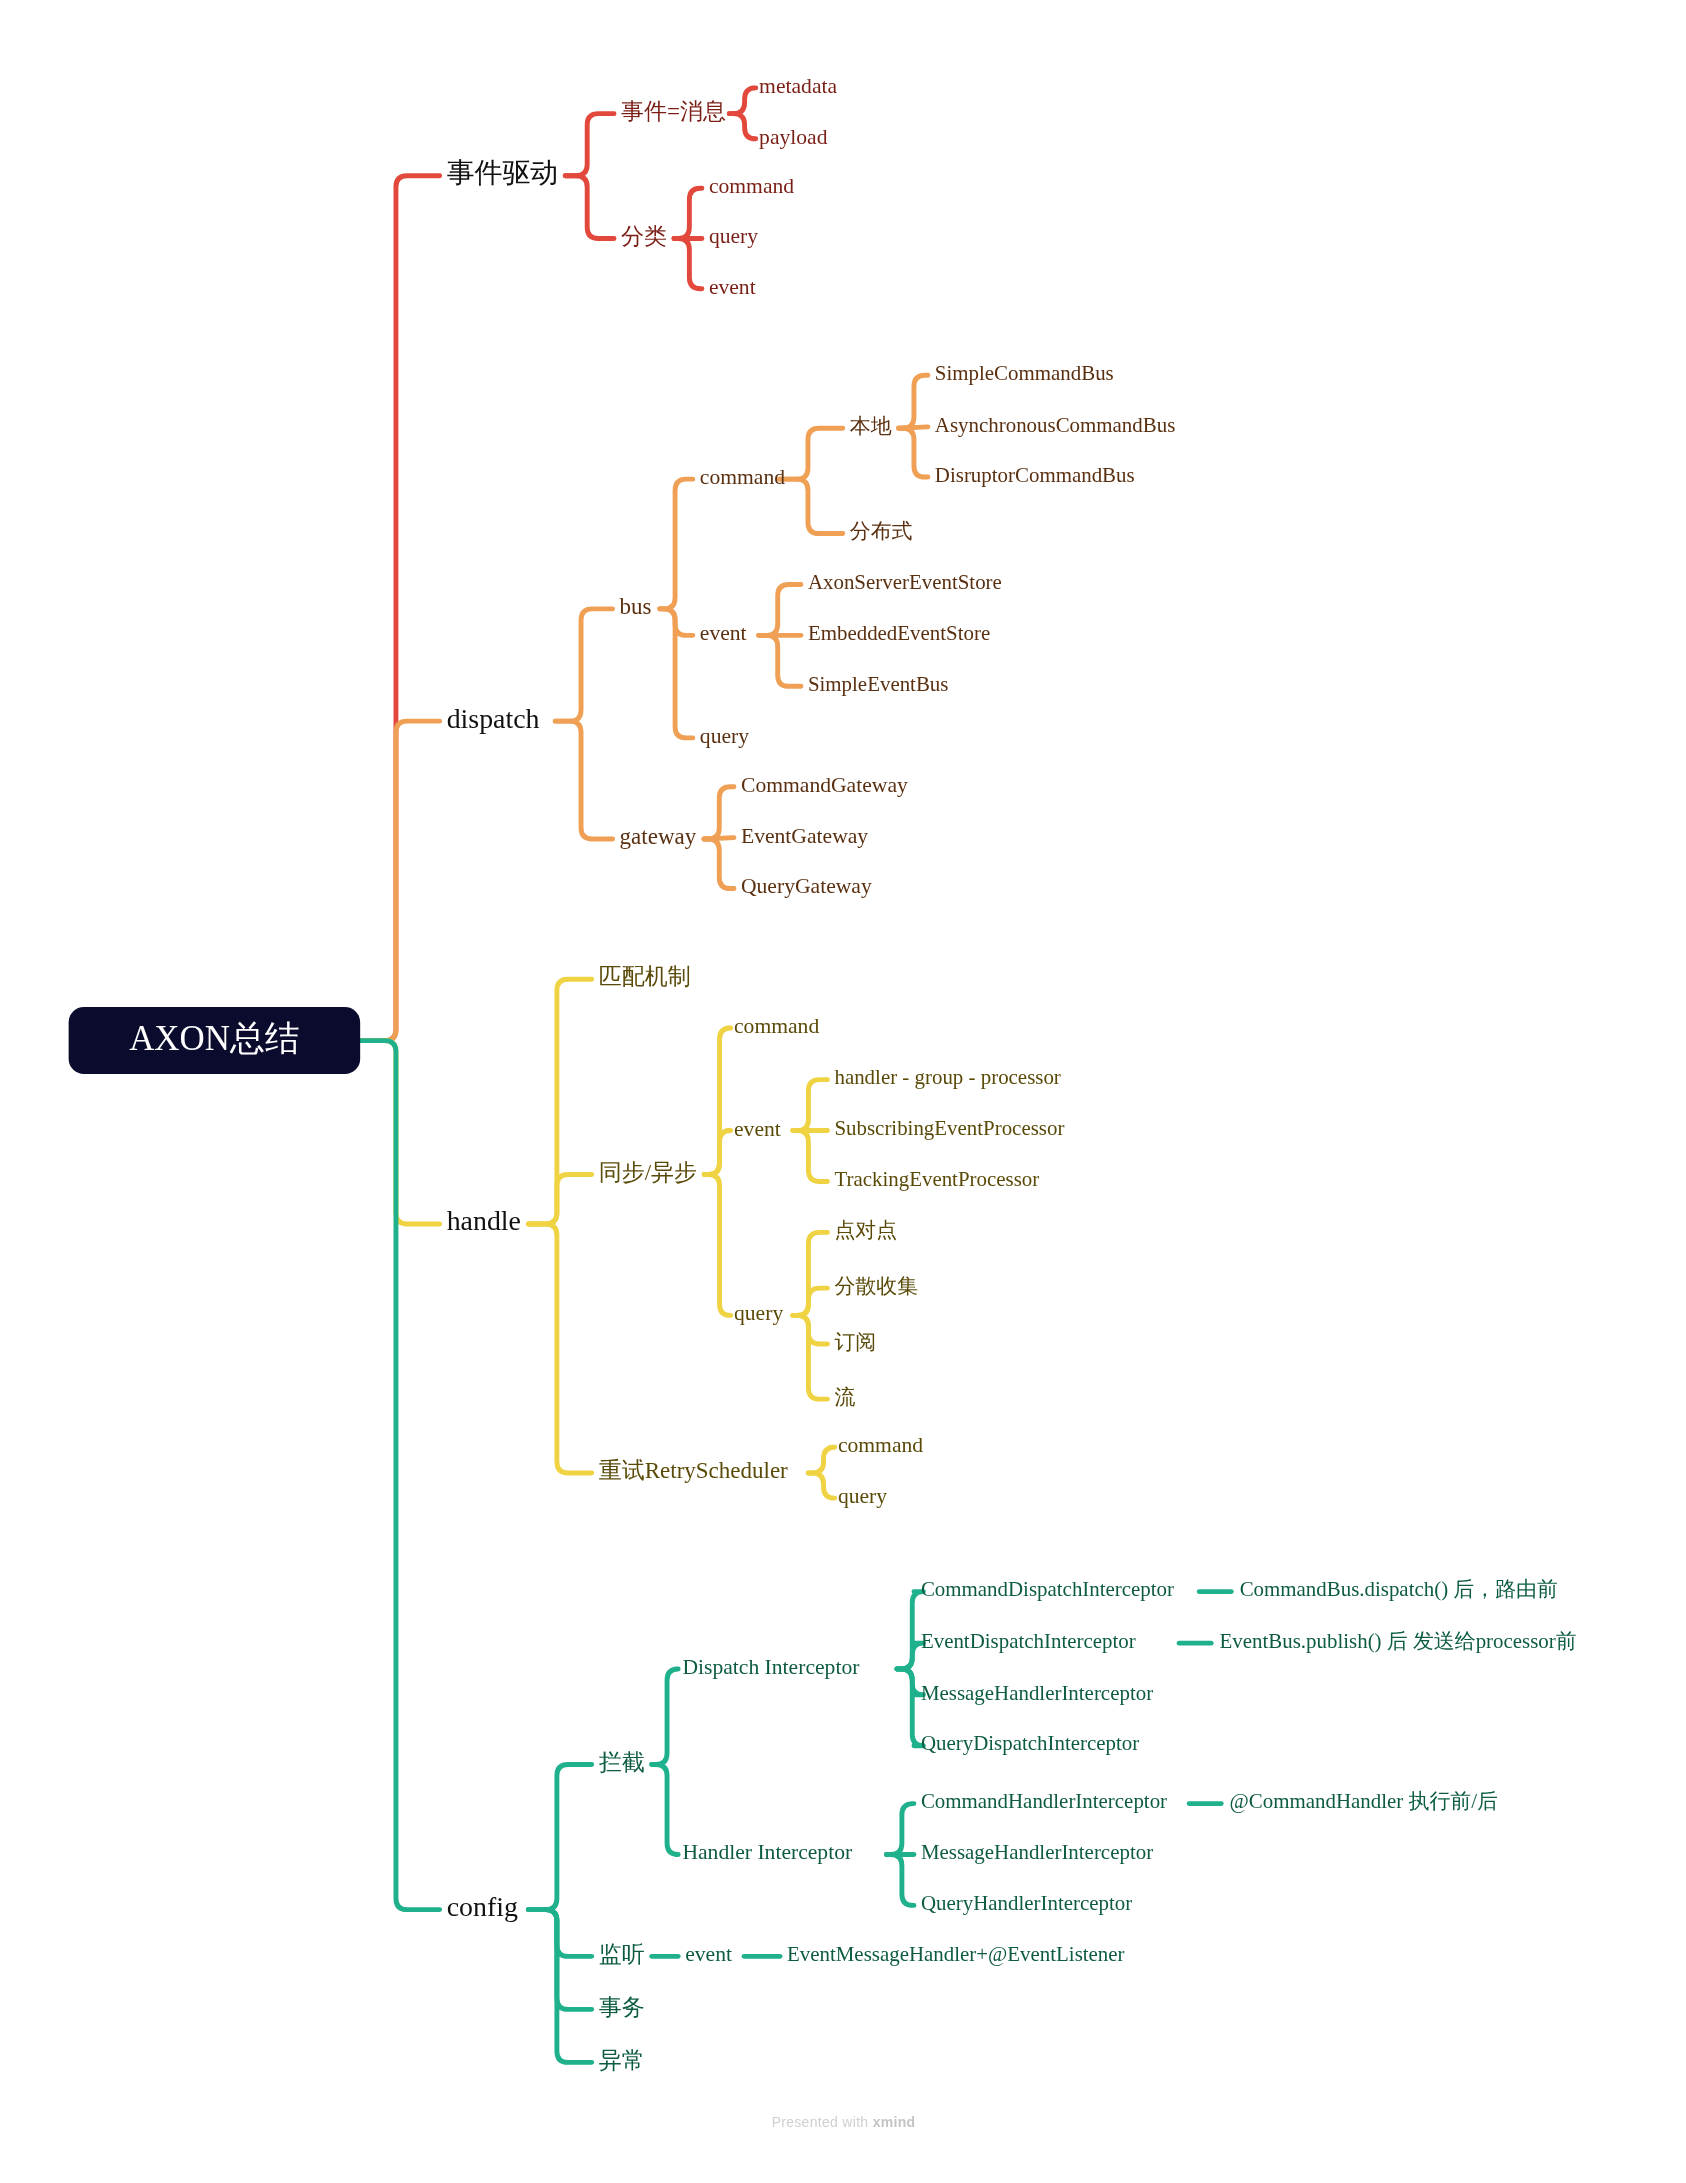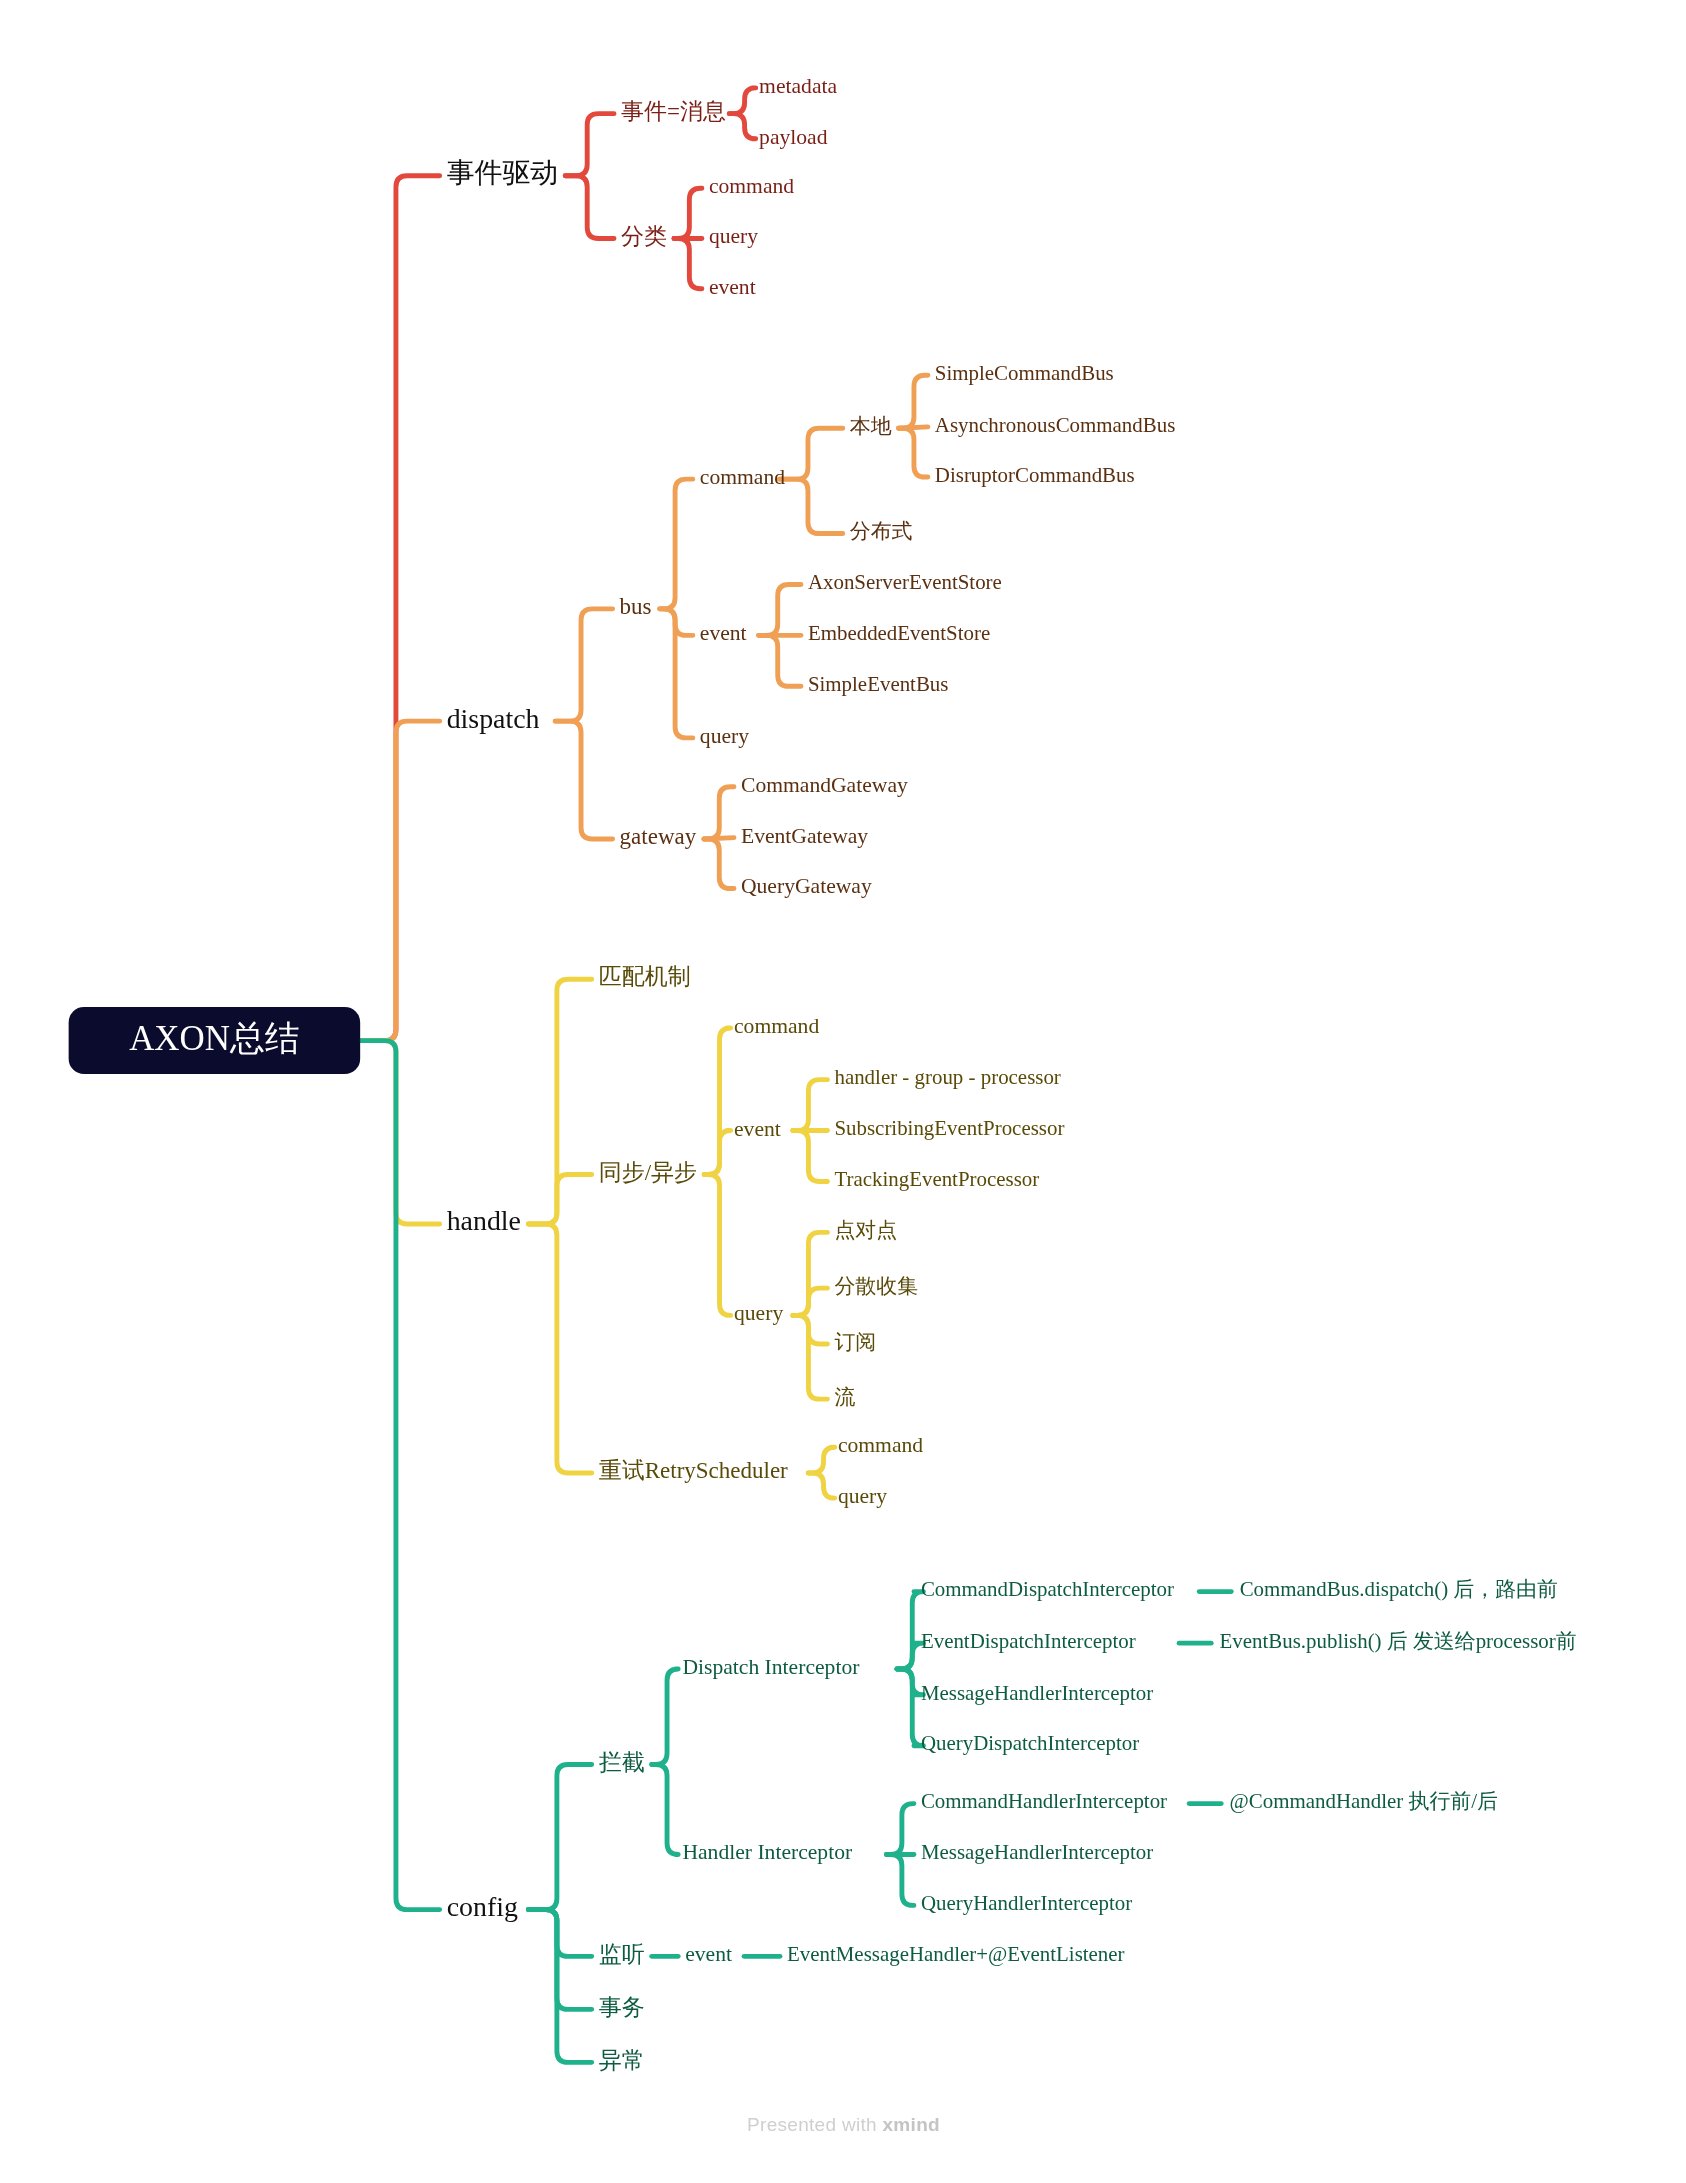--- a/index.html
+++ b/index.html
@@ -35,21 +35,21 @@
   .root-rect{fill:#0b0b2e;}
   .root-label{
     font-family:"Liberation Serif","DejaVu Serif",serif;
     font-size:50px;fill:#ffffff;dominant-baseline:middle;text-anchor:middle;
   }
 
   .footer{
     position:absolute;left:0;right:0;top:2114px;
     text-align:center;
     font-family:"Liberation Sans","DejaVu Sans",sans-serif;
-    font-size:19px;color:#cfcfcf;letter-spacing:0.3px;
+    font-size:14px;color:#cfcfcf;letter-spacing:0.3px;
   }
   .footer b{font-weight:700;color:#c4c4c4;}
 </style>
 </head>
 <body>
 
 <div id="map">
   <svg id="svg" width="1687" height="2183" viewBox="0 0 2418 3130">
     <g id="links">
         <path d="M 516 1492 L 551.3 1492 Q 567.3 1492 567.3 1476 L 567.3 268 Q 567.3 252 583.3 252 L 630 252" class="link l-red"></path>

